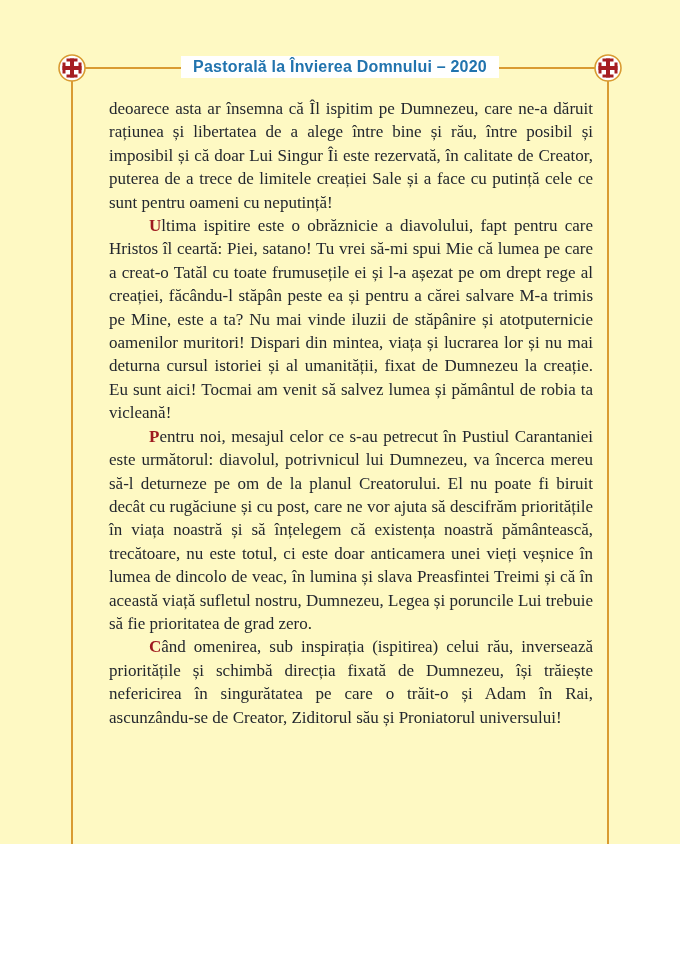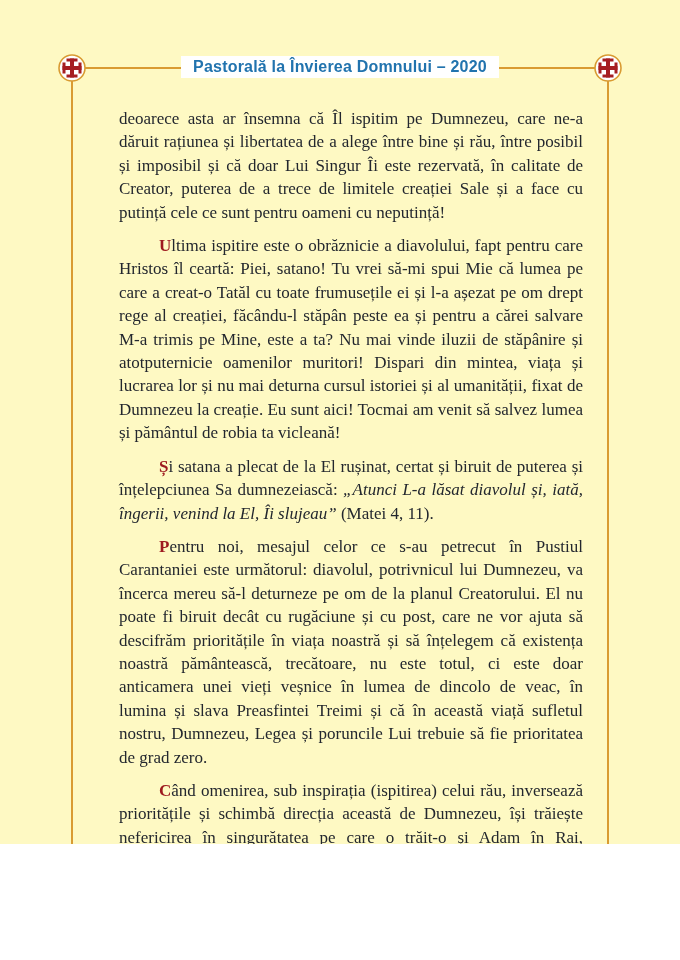--- a/index.html
+++ b/index.html
@@ -55,21 +55,21 @@
   }
   
   .text-block {
     position: absolute;
     left: 109px;
     top: 97px;
     width: 484px;
     color: #23272E;
   }
   .text-block p {
-    margin: 10px;
+    margin: 0;
     text-align: justify;
     font-size: 17px;
     line-height: 23.4px;
   }
   .text-block p.indent { text-indent: 40px; font-family: Liberation Serif, serif; }
   .initial {
     color: #9E1B20;
     font-weight: 700;
   }
   .bible-quote { font-style: italic; }
@@ -158,24 +158,23 @@
 
   <div class="header-band">
     <span class="header-title">Pastorală la Învierea Domnului – 2020</span>
   </div>
 
   <div class="text-block">
     <p><span>deoarece asta ar însemna că Îl ispitim pe Dumnezeu, care ne-a dăruit rațiunea și libertatea de a alege între bine și rău, între posibil și imposibil și că doar Lui Singur Îi este rezervată, în calitate de Creator, puterea de a trece de limitele creației Sale și a face cu putință cele ce sunt pentru oameni cu neputință!</span></p>
 
     <p class="indent"><span class="initial">U</span><span>ltima ispitire este o obrăznicie a diavolului, fapt pentru care Hristos îl ceartă: Piei, satano! Tu vrei să-mi spui Mie că lumea pe care a creat-o Tatăl cu toate frumusețile ei și l-a așezat pe om drept rege al creației, făcându-l stăpân peste ea și pentru a cărei salvare M-a trimis pe Mine, este a ta? Nu mai vinde iluzii de stăpânire și atotputernicie oamenilor muritori! Dispari din mintea, viața și lucrarea lor și nu mai deturna cursul istoriei și al umanității, fixat de Dumnezeu la creație. Eu sunt aici! Tocmai am venit să salvez lumea și pământul de robia ta vicleană!</span></p>
 
-    <p class="indent"><span class="initial">Ș</span><span>i satana a plecat de la El rușinat, certat și biruit de puterea și înțelepciunea Sa dumnezeiască: </span><span class="bible-quote">„Atunci L-a lăsat diavolul și, iată, îngerii, venind la El, Îi slujeau”</span><span> (Matei 4, 11).</span></p>
 
     <p class="indent"><span class="initial">P</span><span>entru noi, mesajul celor ce s-au petrecut în Pustiul Carantaniei este următorul: diavolul, potrivnicul lui Dumnezeu, va încerca mereu să-l deturneze pe om de la planul Creatorului. El nu poate fi biruit decât cu rugăciune și cu post, care ne vor ajuta să descifrăm prioritățile în viața noastră și să înțelegem că existența noastră pământească, trecătoare, nu este totul, ci este doar anticamera unei vieți veșnice în lumea de dincolo de veac, în lumina și slava Preasfintei Treimi și că în această viață sufletul nostru, Dumnezeu, Legea și poruncile Lui trebuie să fie prioritatea de grad zero.</span></p>
 
-    <p class="indent"><span class="initial">C</span><span>ând omenirea, sub inspirația (ispitirea) celui rău, inversează prioritățile și schimbă direcția această de Dumnezeu, își trăiește nefericirea în singurătatea pe care o trăit-o și Adam în Rai, ascunzându-se de Creator, Ziditorul său și Proniatorul universului!</span></p>
+    <p class="indent"><span class="initial">C</span><span>ând omenirea, sub inspirația (ispitirea) celui rău, inversează prioritățile și schimbă direcția fixată de Dumnezeu, își trăiește nefericirea în singurătatea pe care o trăit-o și Adam în Rai, ascunzându-se de Creator, Ziditorul său și Proniatorul universului!</span></p>
   </div>
 
   <div class="page-number-badge">
     <span>5</span>
   </div>
 
 </div>
 
 </body></html>

